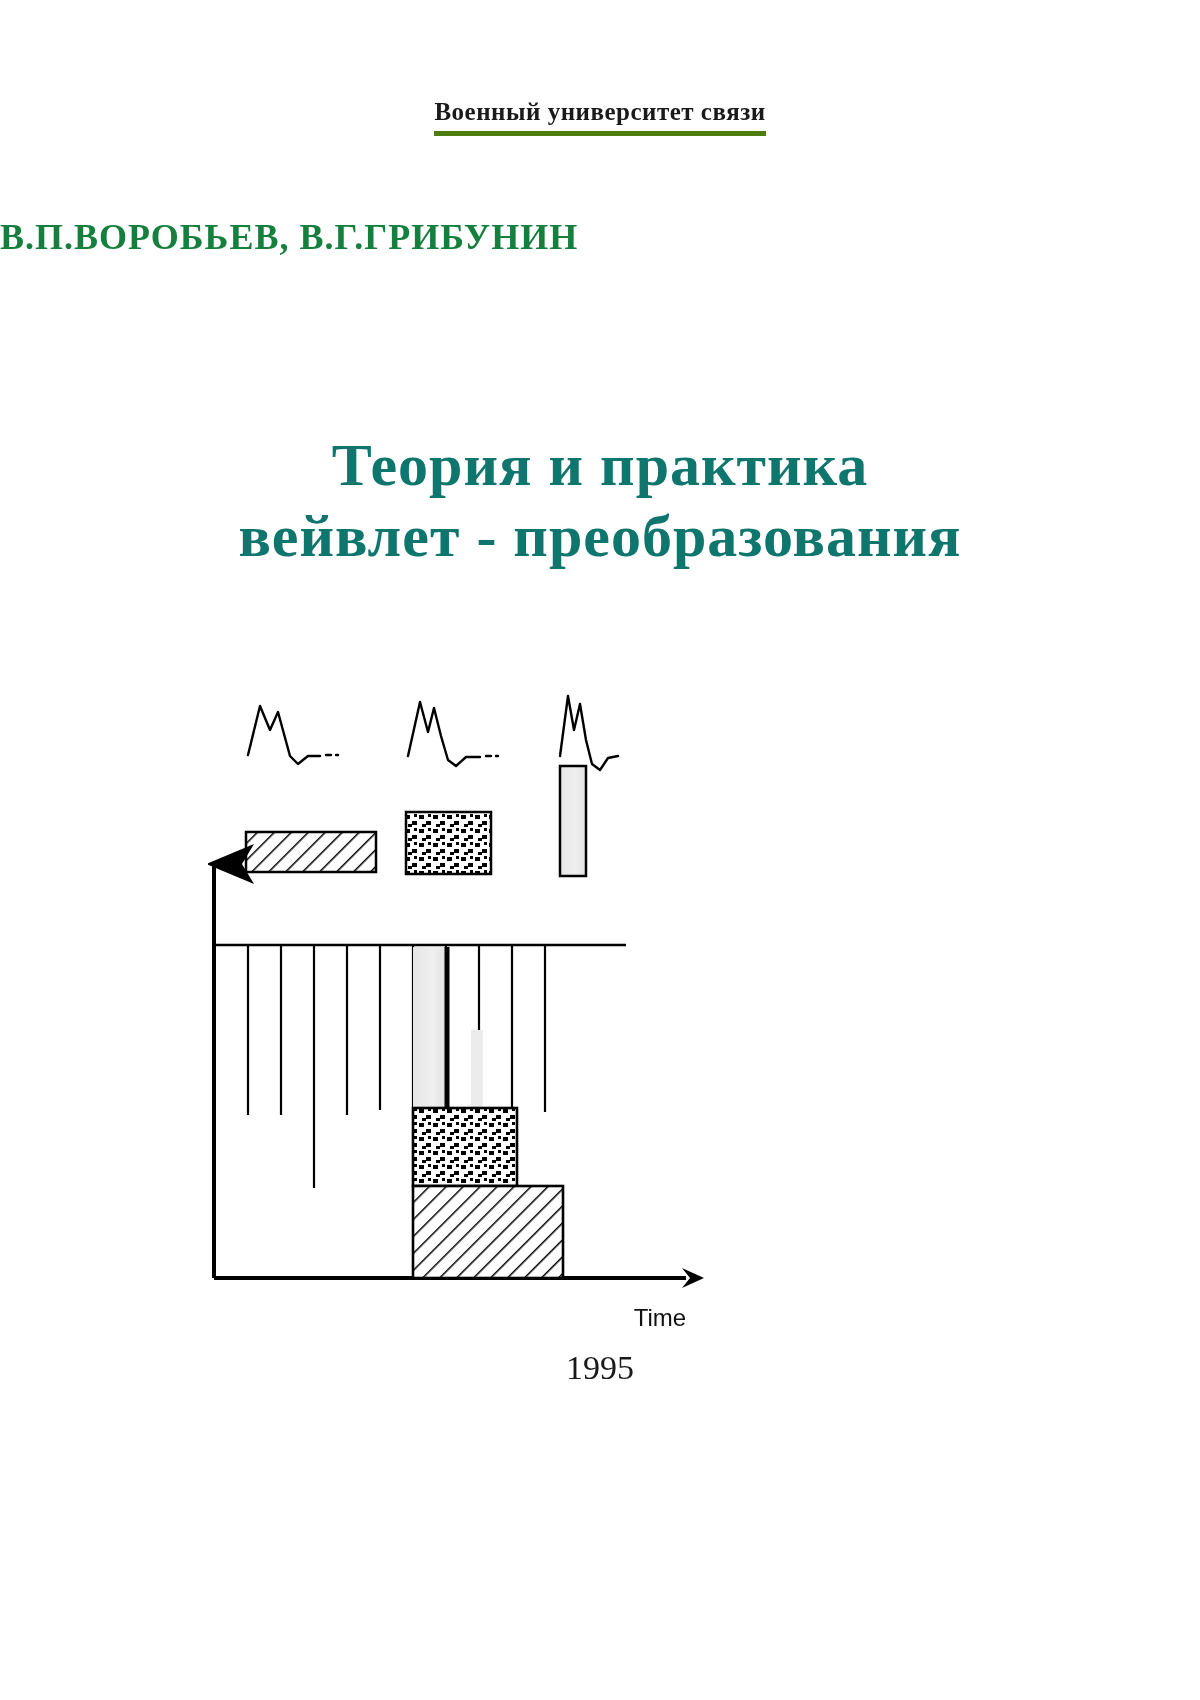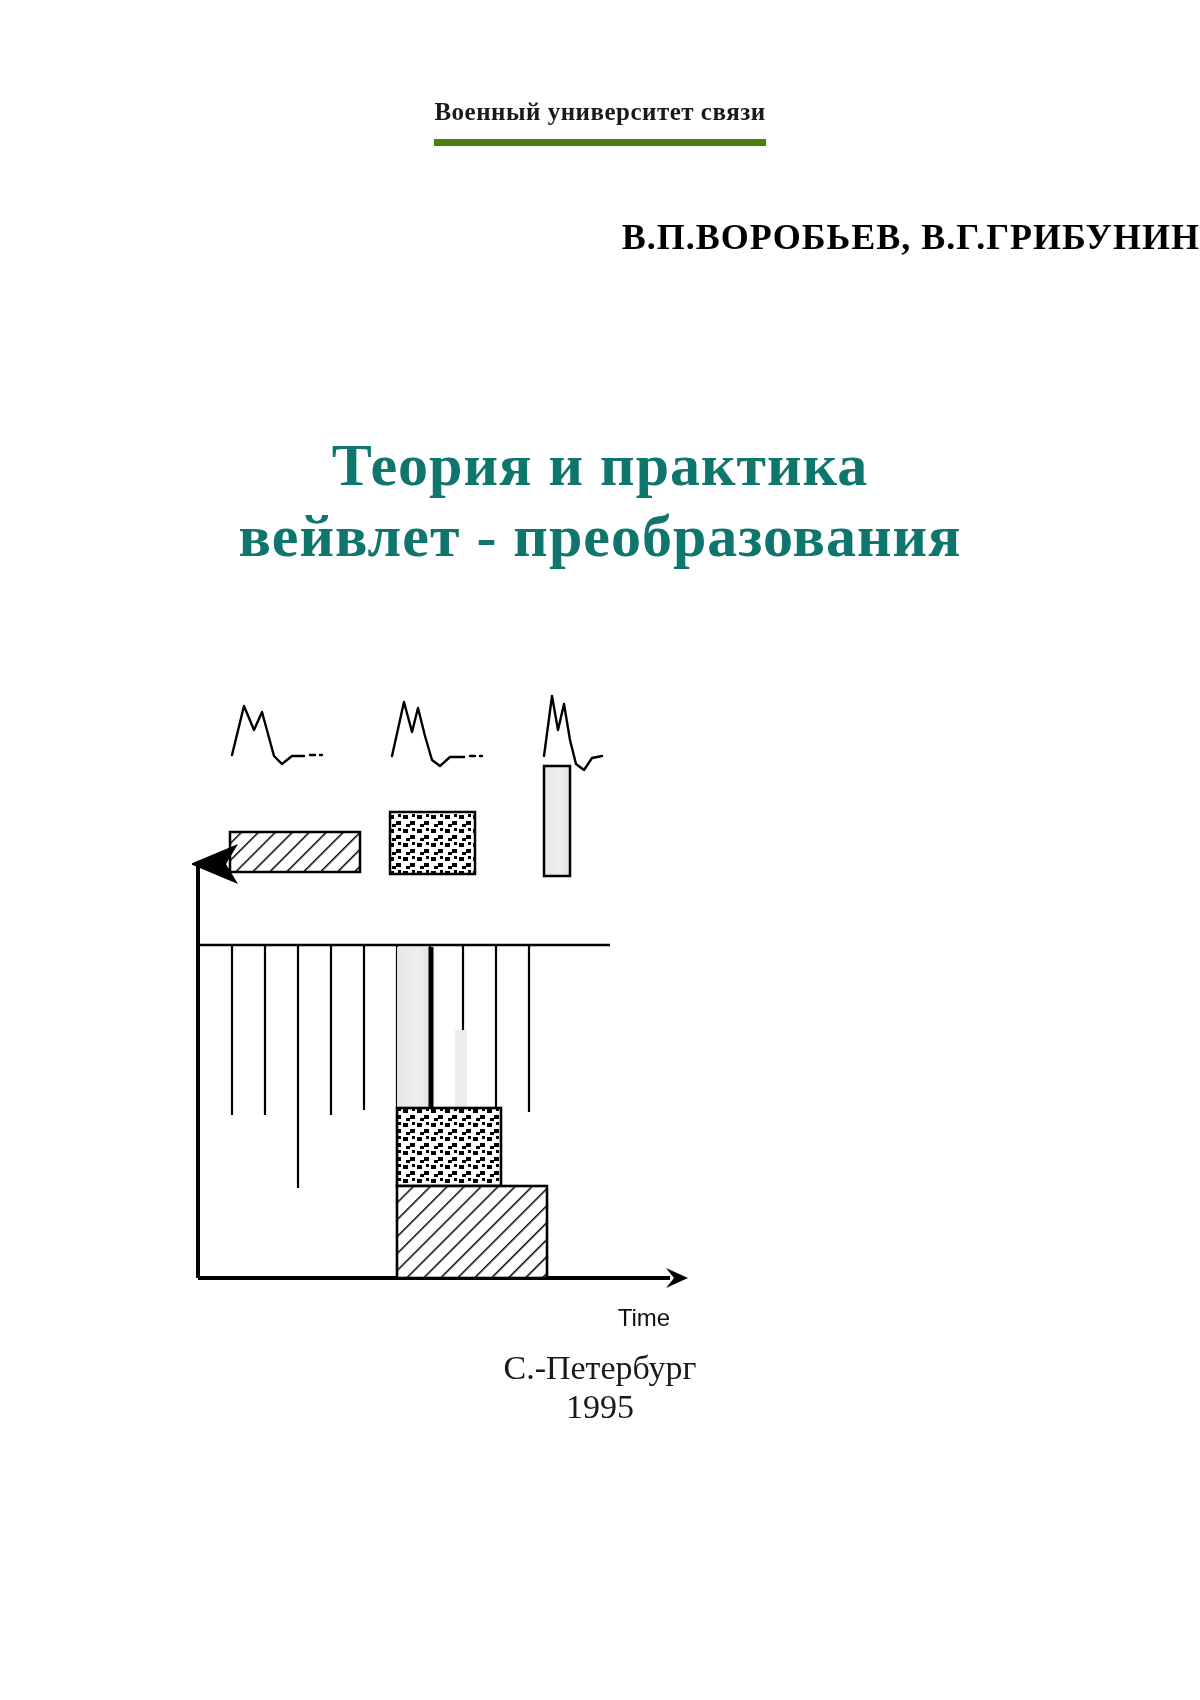--- a/index.html
+++ b/index.html
@@ -28,35 +28,35 @@
     left: 0;
     width: 1200px;
     text-align: center;
     font-family: "Liberation Serif", serif;
     font-weight: bold;
     font-size: 25px;
     letter-spacing: 0.5px;
     color: #1a1a1a;
   }
   .publisher span {
-    border-bottom: 7px solid #4d7c0f;
-    padding-bottom: 14px;
+    border-bottom: 5px solid #4d7c0f;
+    padding-bottom: 6px;
   }
 
   .authors {
     position: absolute;
     top: 216px;
     left: 0;
     width: 1200px;
-    text-align: right;
+    text-align: left;
     font-family: "Liberation Serif", serif;
     font-weight: bold;
     font-size: 36px;
     letter-spacing: 1px;
-    color: #000000;
+    color: #15803d;
   }
 
   
   .title {
     position: absolute;
     top: 430px;
     left: 0;
     width: 1200px;
     text-align: center;
     font-family: "Liberation Serif", serif;
@@ -73,21 +73,21 @@
     display: block;
     font-size: 60px;
     letter-spacing: 1px;
     line-height: 1.18;
   }
 
   
   .figure {
     position: absolute;
     top: 660px;
-    left: 192px;
+    left: 208px;
     width: 800px;
     height: 680px;
   }
   .figure svg {
     display: block;
   }
 
   
   .footer {
     position: absolute;
@@ -192,17 +192,16 @@
 
       <rect x="205" y="448" width="104" height="78" fill="url(#dots)" stroke="#000" stroke-width="2.6"></rect>
       <rect x="205" y="526" width="150" height="92" fill="url(#hatch)" stroke="#000" stroke-width="2.6"></rect>
 
       <text x="-2" y="292" text-anchor="end" font-family="Liberation Sans, sans-serif" font-size="24" fill="#111">Frequency</text>
       <text x="452" y="666" text-anchor="middle" font-family="Liberation Sans, sans-serif" font-size="24" fill="#111">Time</text>
     </svg>
   </div>
 
   <div class="footer">
-    <span class="city">С.-Петербург</span>
     <span class="year">1995</span>
   </div>
 
 </div>
 
 </body></html>

